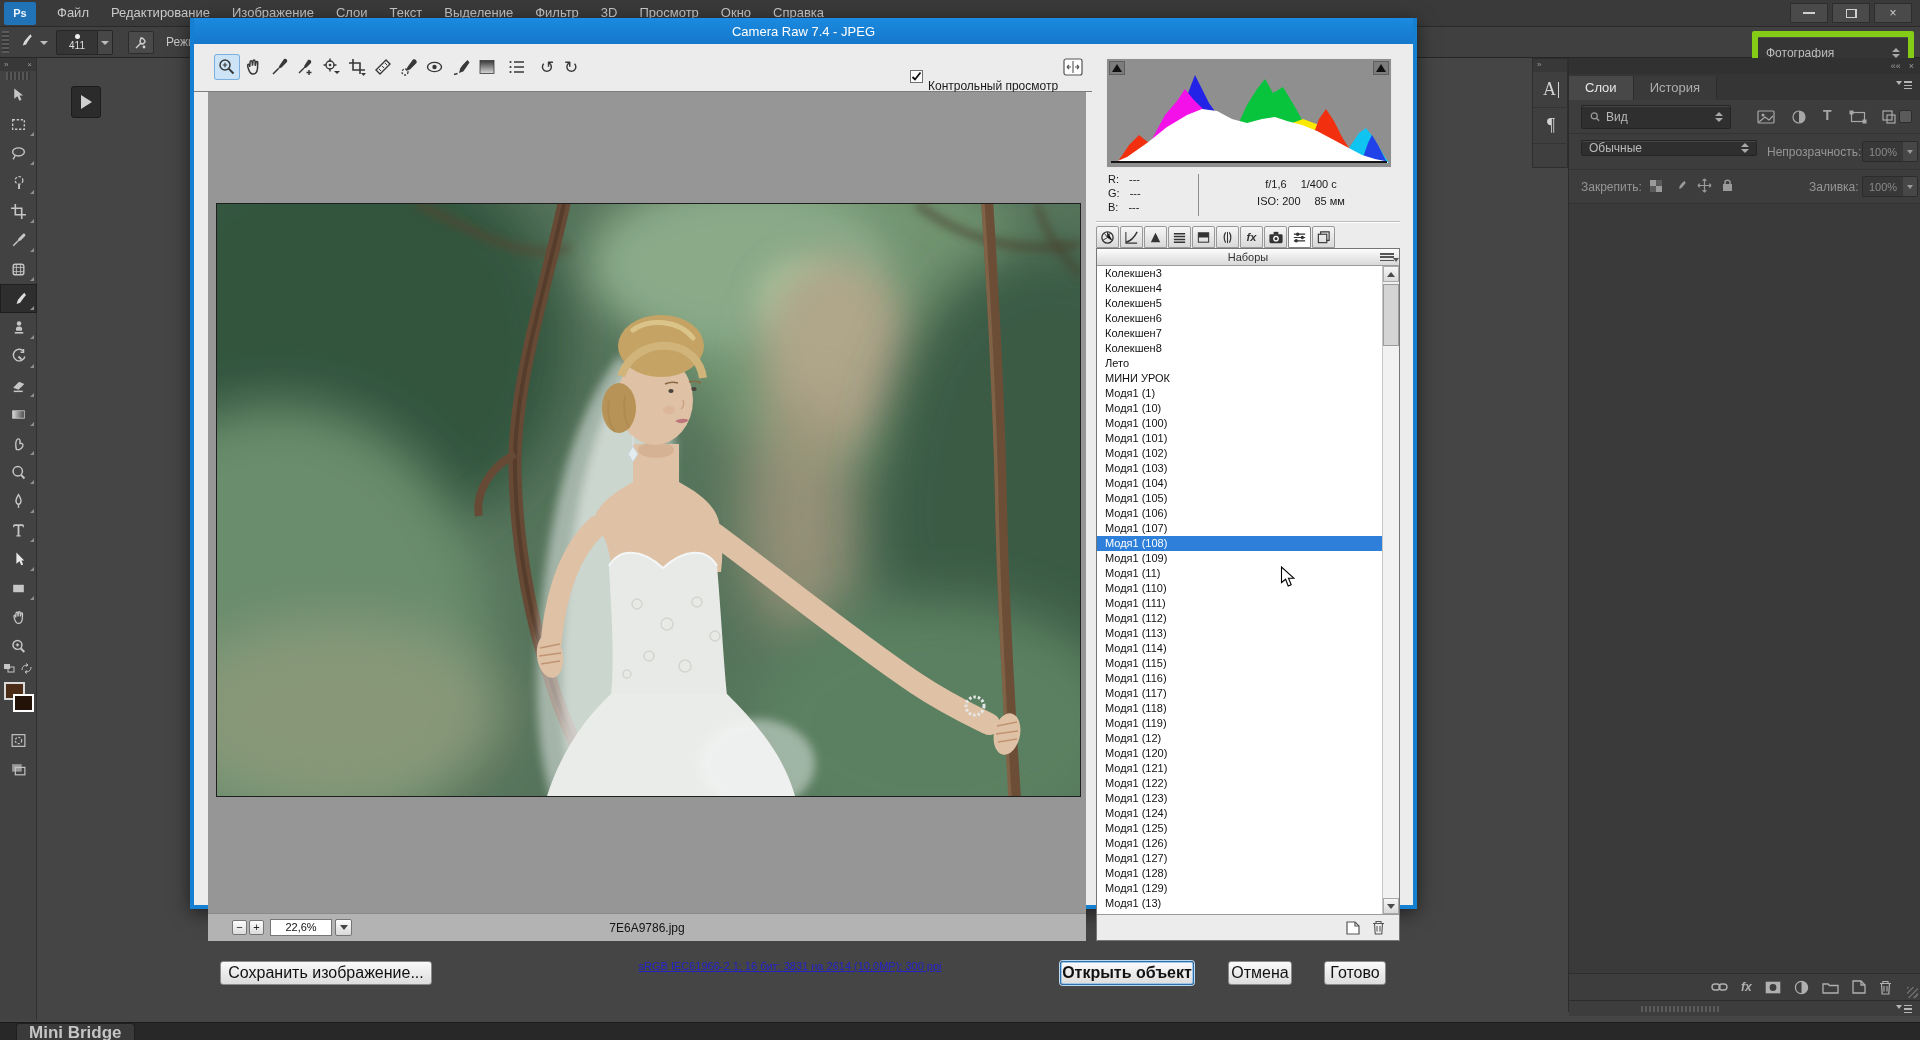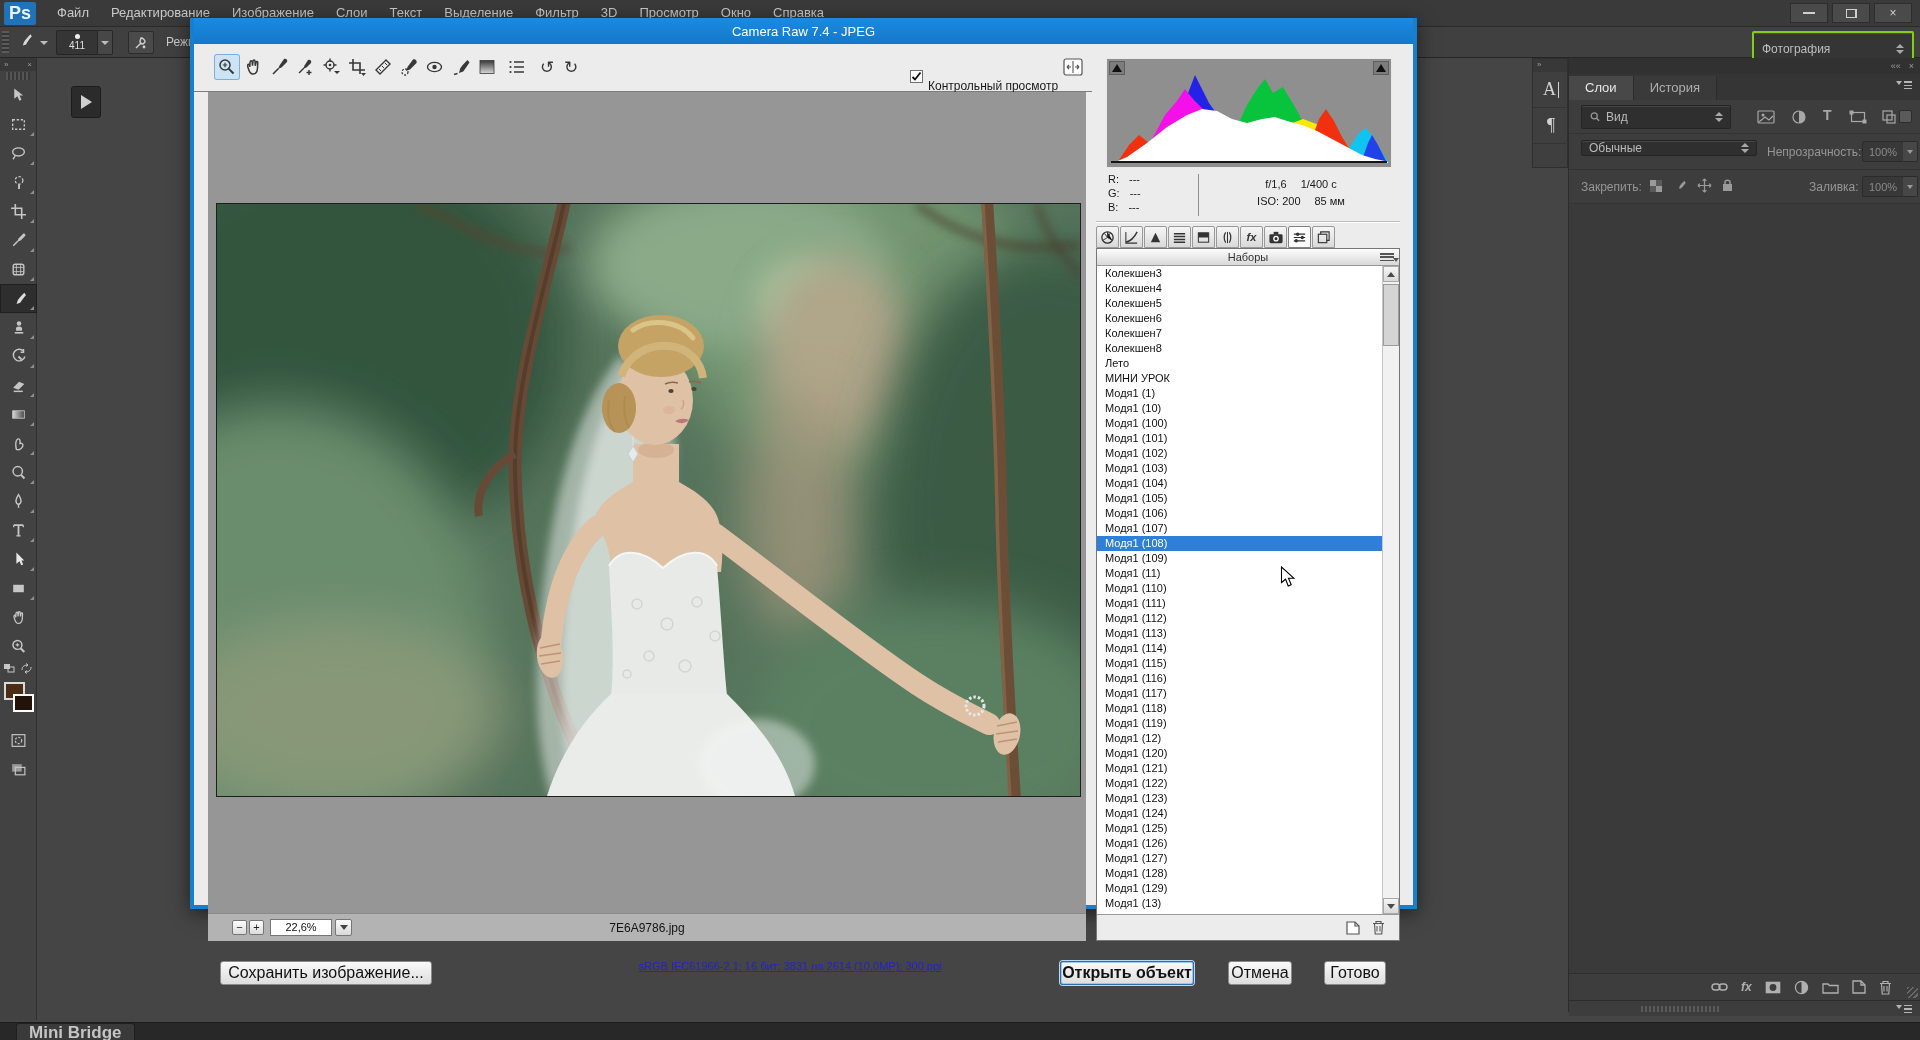--- a/index.html
+++ b/index.html
@@ -4,21 +4,21 @@
 <style>
   * { margin:0; padding:0; box-sizing:border-box; }
   html,body { width:1920px; height:1040px; background:#454545; overflow:hidden;
     font-family:"Liberation Sans","DejaVu Sans",sans-serif; }
   #screen { position:relative; width:1920px; height:1040px; background:#454545; }
 
   
   .menubar { position:absolute; left:0; top:0; width:1920px; height:27px;
     background:#3a3a3a; border-bottom:1px solid #2a2a2a; display:flex; align-items:center; }
   .ps-logo { width:32px; height:23px; margin-left:4px; background:#2173b8; color:#eaf4ff;
-    font-weight:bold; font-size:18px; display:flex; align-items:center; justify-content:center; border-radius:2px;}
+    font-weight:bold; font-size:11px; display:flex; align-items:center; justify-content:center; border-radius:2px;}
   .menu-items { display:flex; margin-left:10px;align-items:flex-end; }
   .menu-item { color:#c9c9c9; font-size:13px; padding:0 11px; line-height:26px; cursor:default; }
   .win-controls { position:absolute; right:8px; top:3px; display:flex; gap:4px; }
   .win-btn { width:38px; height:20px; background:#4a4a4a; border:1px solid #2d2d2d;
     display:flex; align-items:center; justify-content:center; color:#cfcfcf; font-size:12px; }
   .win-btn .min-glyph { width:12px; height:2px; background:#cfcfcf; display:block; }
   .win-btn .restore-glyph { position:relative; width:11px; height:9px; }
   .restore-glyph::before { content:""; position:absolute; right:0; top:0; width:8px; height:7px; border:1px solid #cfcfcf; }
   .restore-glyph::after { content:""; position:absolute; left:0; bottom:0; width:8px; height:7px; border:1px solid #cfcfcf; background:#4a4a4a; }
 
@@ -32,21 +32,21 @@
   .brush-preview { position:absolute; left:56px; top:3px; width:42px; height:25px; background:#353535;
     border:1px solid #262626; border-radius:2px 0 0 2px; color:#e0e0e0; font-size:10px; text-align:center; }
   .brush-preview .dot { width:5px; height:5px; border-radius:50%; background:#efefef; margin:3px auto 1px; }
   .brush-drop { position:absolute; left:98px; top:3px; width:15px; height:25px; background:#474747;
     border:1px solid #262626; border-left:none; border-radius:0 2px 2px 0; display:flex; align-items:center; justify-content:center; }
   .brush-drop::after { content:""; border-left:4px solid transparent; border-right:4px solid transparent; border-top:4px solid #bdbdbd; }
   .panel-toggle-btn { position:absolute; left:128px; top:4px; width:26px; height:23px; background:#4a4a4a;
     border:1px solid #2c2c2c; border-radius:2px; display:flex; align-items:center; justify-content:center; }
   .mode-label { position:absolute; left:166px; top:8px; color:#c9c9c9; font-size:12px; }
   .workspace-dd { position:absolute; right:6px; top:4px; width:162px; height:23px; background:#353535;
-    border:2px solid #84cc16; box-shadow:inset 0 1px 0 #4c4c4c; border-radius:2px;
+    border:6px solid #84cc16; box-shadow:inset 0 1px 0 #4c4c4c; border-radius:2px;
     color:#bdbdbd; font-size:12px; display:flex; align-items:center; padding:16px 8px; }
   .workspace-dd .ud { margin-left:auto; }
 
   .ud { display:inline-flex; flex-direction:column; gap:2px; align-items:center; }
   .ud::before { content:""; border-left:4px solid transparent; border-right:4px solid transparent; border-bottom:4px solid #a8a8a8; }
   .ud::after  { content:""; border-left:4px solid transparent; border-right:4px solid transparent; border-top:4px solid #a8a8a8; }
 
   
   .toolpanel { position:absolute; left:0; top:58px; width:37px; height:962px; background:#424242; border-right:1px solid #303030; }
   .toolpanel-head { height:13px; background:#383838; color:#9a9a9a; font-size:8px;

